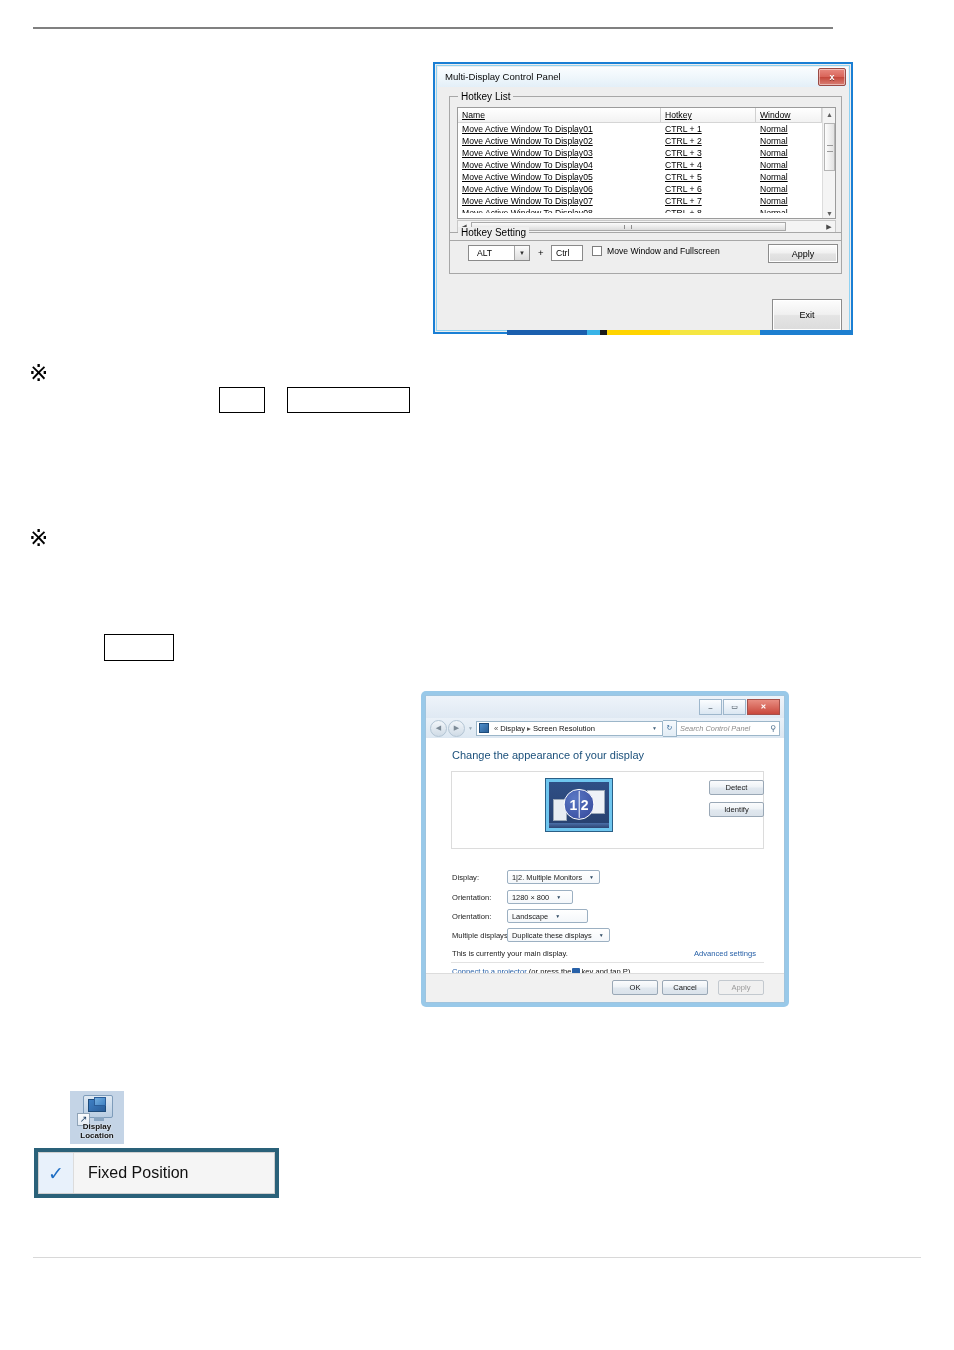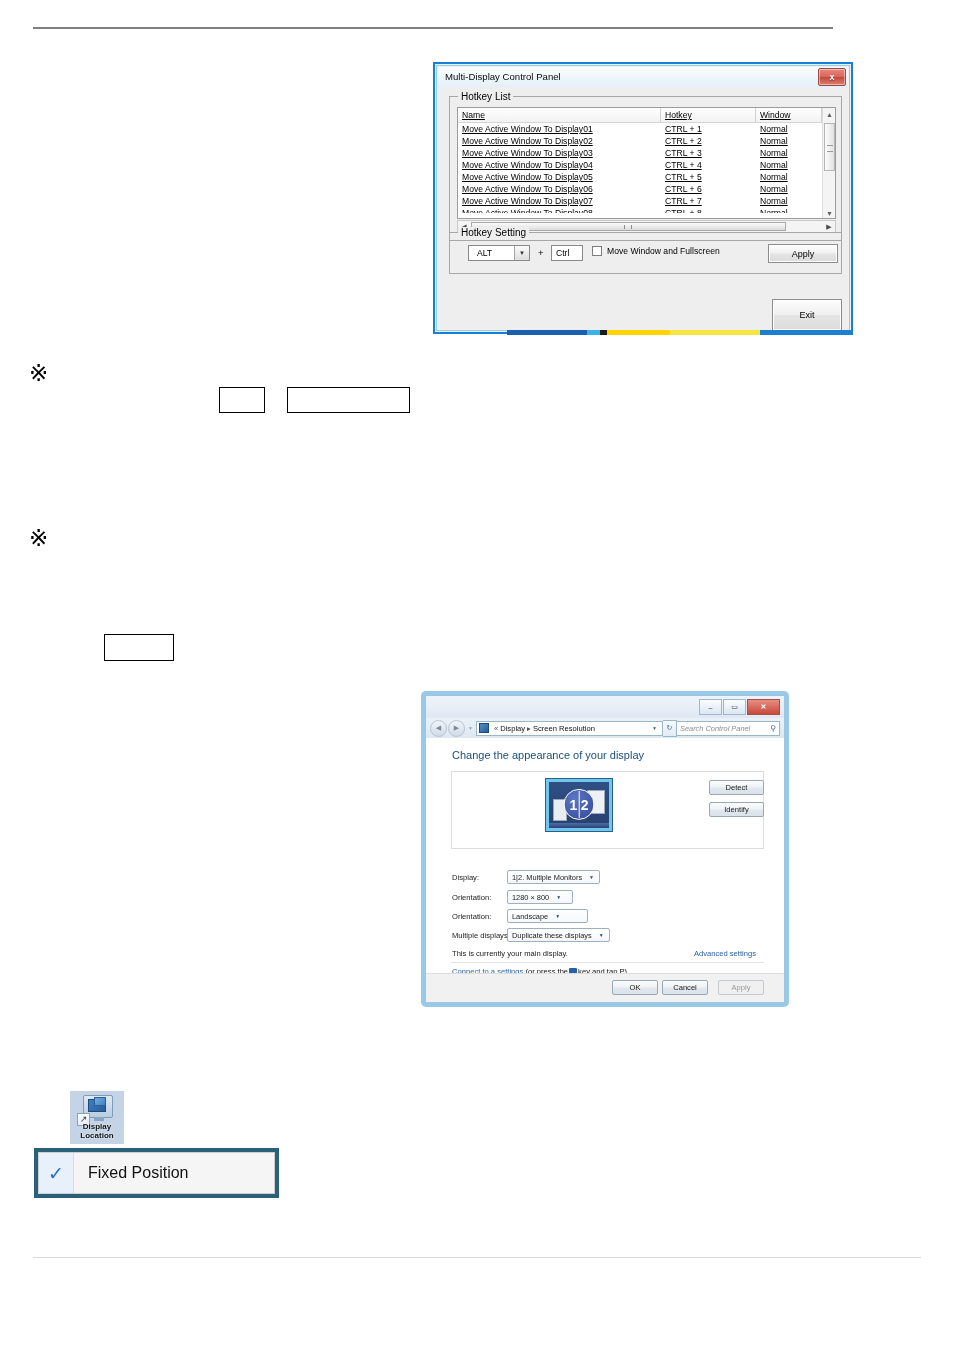--- a/index.html
+++ b/index.html
@@ -935,21 +935,21 @@
           <span>Duplicate these displays</span>
           <span class="dd">▼</span>
         </div>
       </div>
 
       <div class="main-display-text">This is currently your main display.</div>
       <div class="advanced-link">Advanced settings</div>
 
       <div class="srw-sep"></div>
 
-      <div class="srw-link lk-projector"><span>Connect to a settings</span> <span class="plain">(or press the</span><span class="win-key-glyph"></span><span class="plain">key and tap P)</span></div>
+      <div class="srw-link lk-projector"><span>Connect to a projector</span> <span class="plain">(or press the</span><span class="win-key-glyph"></span><span class="plain">key and tap P)</span></div>
 
       <div class="srw-link lk-textsize">Make text and other items larger or smaller</div>
       <div class="srw-link lk-settings">What display settings should I choose?</div>
 
       <div class="srw-footer">
         <div class="footer-btn fb-ok">OK</div>
         <div class="footer-btn fb-cancel">Cancel</div>
         <div class="footer-btn fb-apply">Apply</div>
       </div>
     </div>

